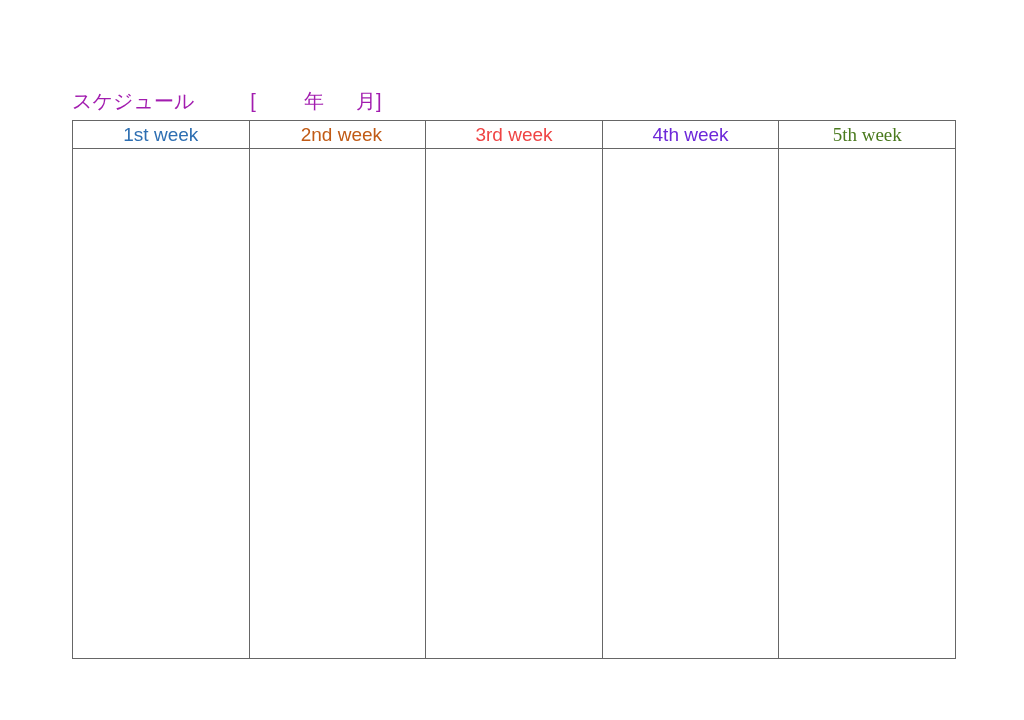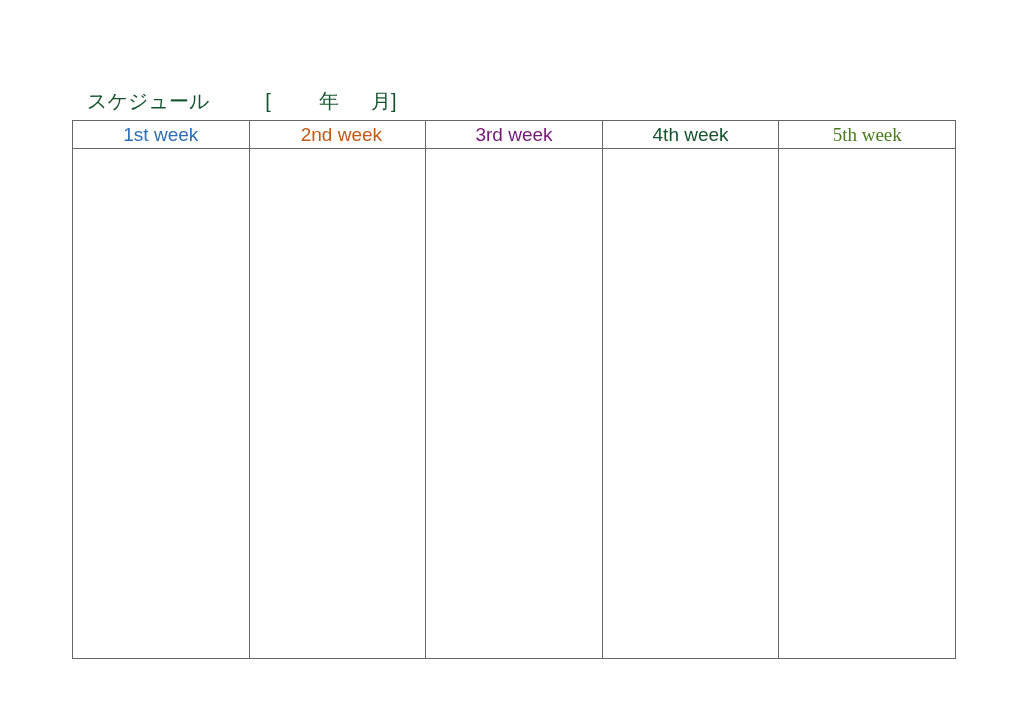--- a/index.html
+++ b/index.html
@@ -15,22 +15,21 @@
       position: relative;
       color: #4a4a4a;
     }
     .header-row {
       position: absolute;
       top: 88px;
       left: 72px;
       display: flex;
       align-items: baseline;
       font-size: 20px;
-      color: #14532d;
-      margin-left: 15px;
+      color: #a21caf;
     }
     .header-title {
       margin-right: 56px;
     }
     .date-bracket {
       display: inline-flex;
       align-items: baseline;
     }
     .bracket-open { margin-right: 48px; }
     .year-label { margin-right: 32px; }
@@ -74,22 +73,22 @@
     <span class="month-bracket">月]</span>
   </span>
 </div>
 
 <div class="table-wrap">
   <table class="schedule">
     <thead>
       <tr>
         <th style="color: rgb(46, 111, 178);">1st week</th>
         <th style="color: rgb(193, 90, 21); padding-left: 8px;">2nd week</th>
-        <th style="color: #701a75;">3rd week</th>
-        <th style="color: #14532d;">4th week</th>
+        <th style="color: #ef4444;">3rd week</th>
+        <th style="color: #6d28d9;">4th week</th>
         <th style="color: rgb(74, 122, 30); font-family: Liberation Serif, serif;">5th week</th>
       </tr>
     </thead>
     <tbody>
       <tr>
         <td></td>
         <td></td>
         <td></td>
         <td></td>
         <td></td>

